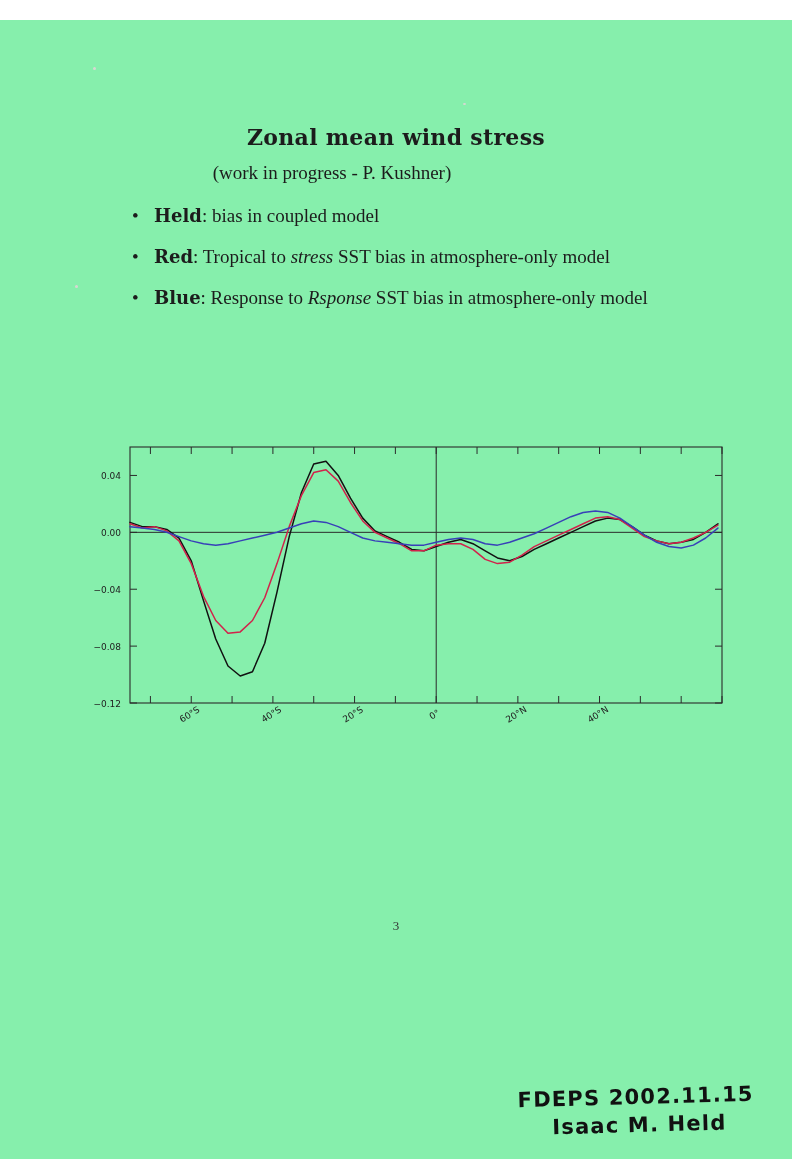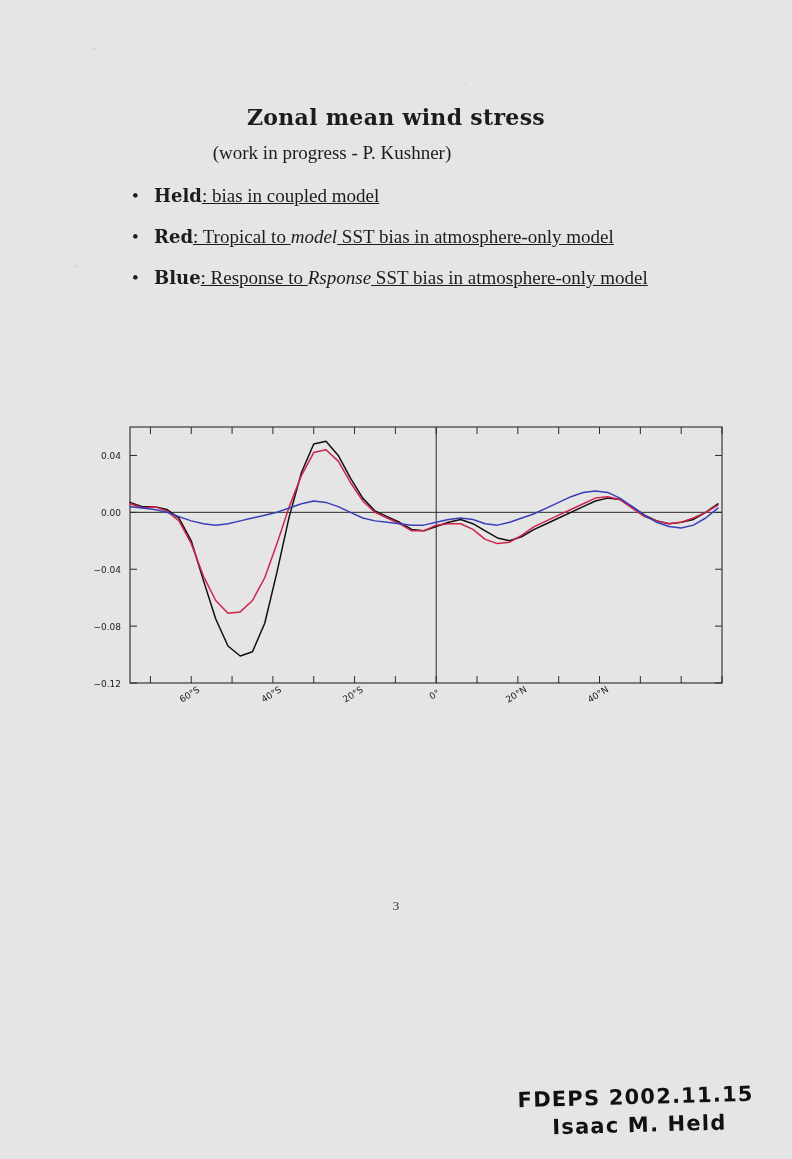--- a/index.html
+++ b/index.html
@@ -11,21 +11,22 @@
     width: 792px;
     height: 1159px;
     position: relative;
     font-family: "Liberation Serif", serif;
     color: #1a1a1a;
     overflow: hidden;
   }
   .page {
     position: absolute;
     inset: 0;
-    background: #e5e5e5;
+    background: #86efac;
+    margin-top: 20px;
   }
   
   .title {
     position: absolute;
     top: 104px;
     left: 0;
     width: 792px;
     text-align: center;
     font-family: "DejaVu Serif", serif;
     font-weight: bold;
@@ -69,21 +70,20 @@
   .bullet .lead {
     font-family: "DejaVu Serif", serif;
     font-weight: bold;
     font-size: 18px;
   }
   .bullet .ital {
     font-style: italic;
   }
   .bullet .txt {
     font-family: "Liberation Serif", serif;
-    text-decoration: underline;
   }
   
   .chart-wrap {
     position: absolute;
     left: 60px;
     top: 405px;
     width: 672px;
     height: 345px;
     text-decoration: underline;
   }
@@ -152,21 +152,21 @@
 
   <div class="bullets">
 
     <div class="bullet">
       <span class="dot">•</span>
       <span class="lead">Held</span><span class="txt">: bias in coupled model</span>
     </div>
 
     <div class="bullet">
       <span class="dot">•</span>
-      <span class="lead">Red</span><span class="txt">: Tropical to </span><span class="ital">model</span><span class="txt"> SST bias in atmosphere-only model</span>
+      <span class="lead">Red</span><span class="txt">: Tropical to </span><span class="ital">stress</span><span class="txt"> SST bias in atmosphere-only model</span>
     </div>
 
     <div class="bullet">
       <span class="dot">•</span>
       <span class="lead">Blue</span><span class="txt">: Response to </span><span class="ital">Rsponse</span><span class="txt"> SST bias in atmosphere-only model</span>
     </div>
 
   </div>
 
   <div class="chart-wrap">

